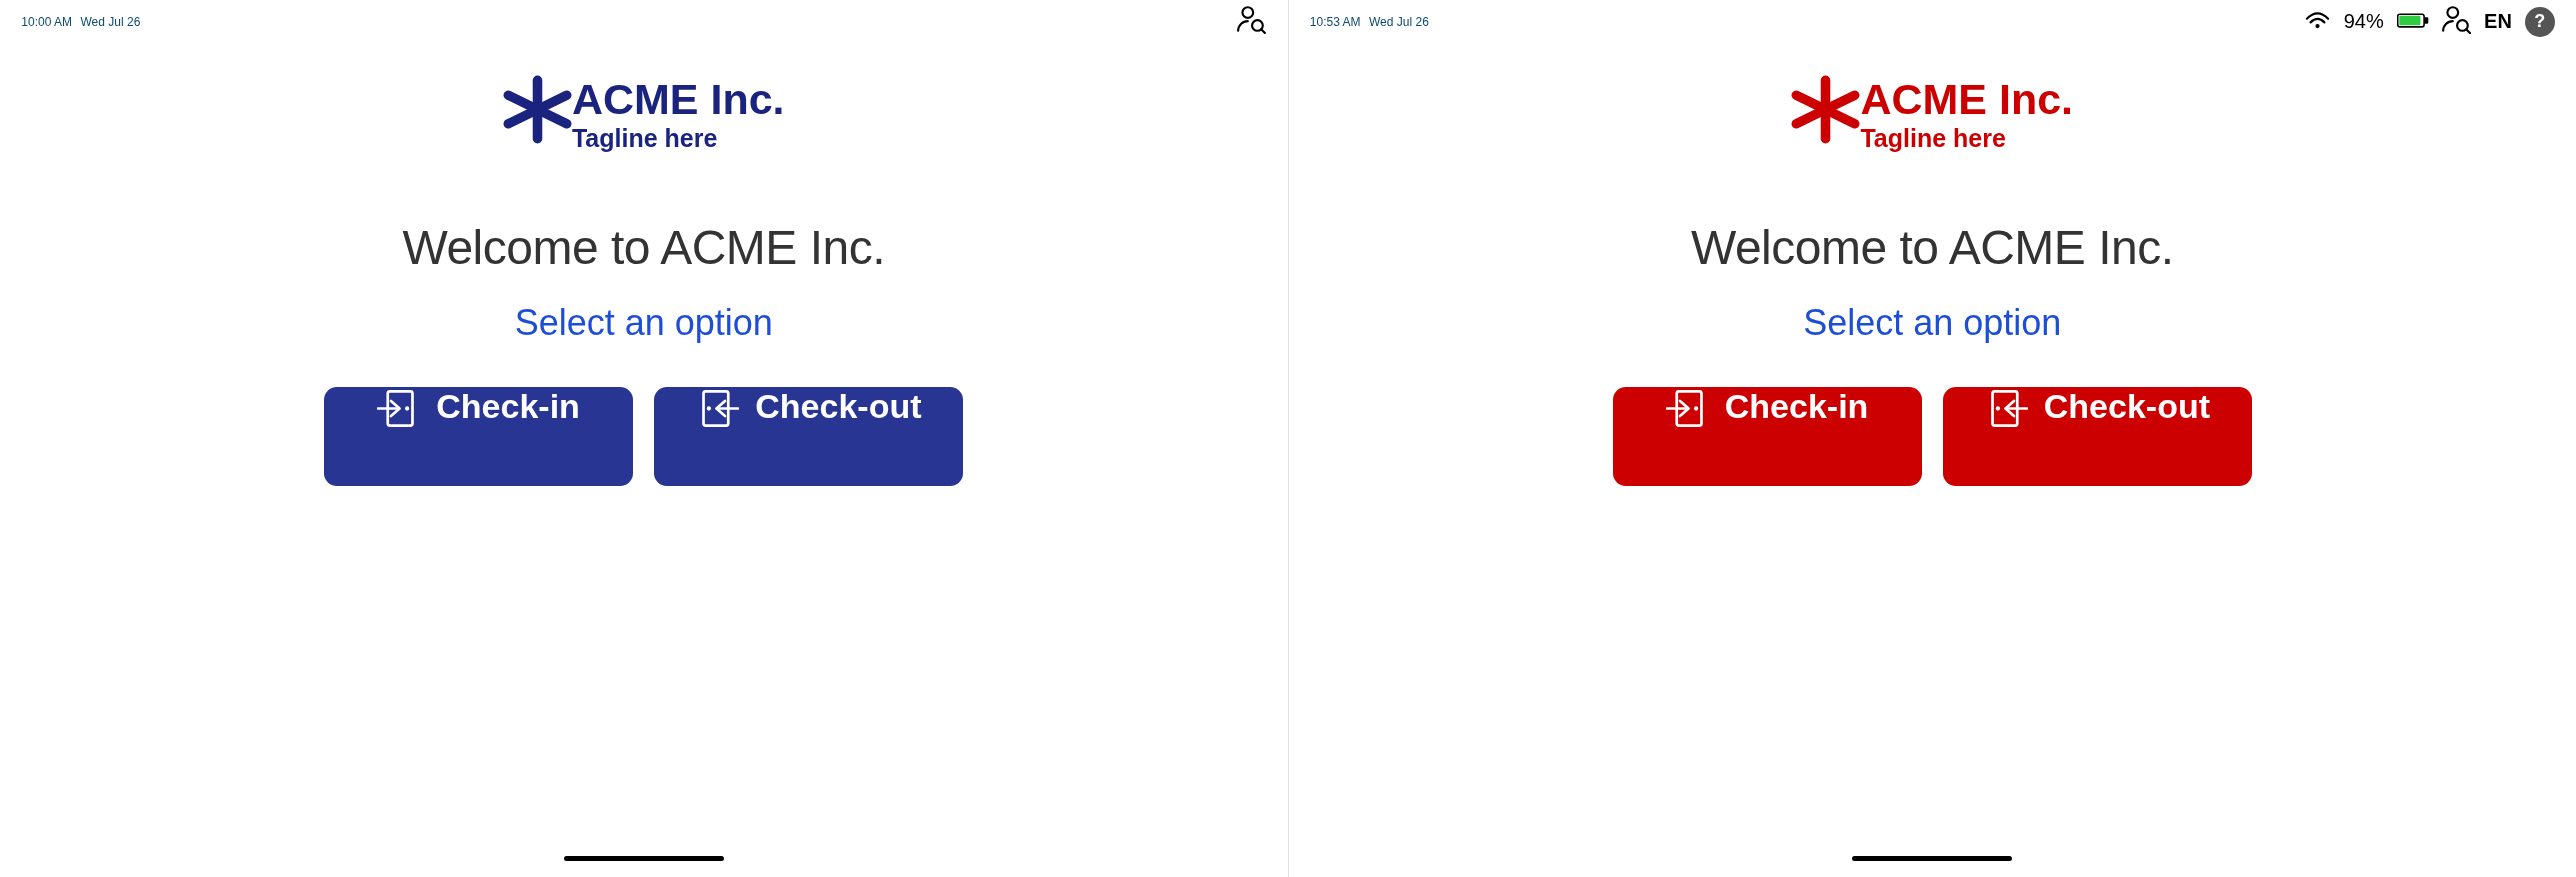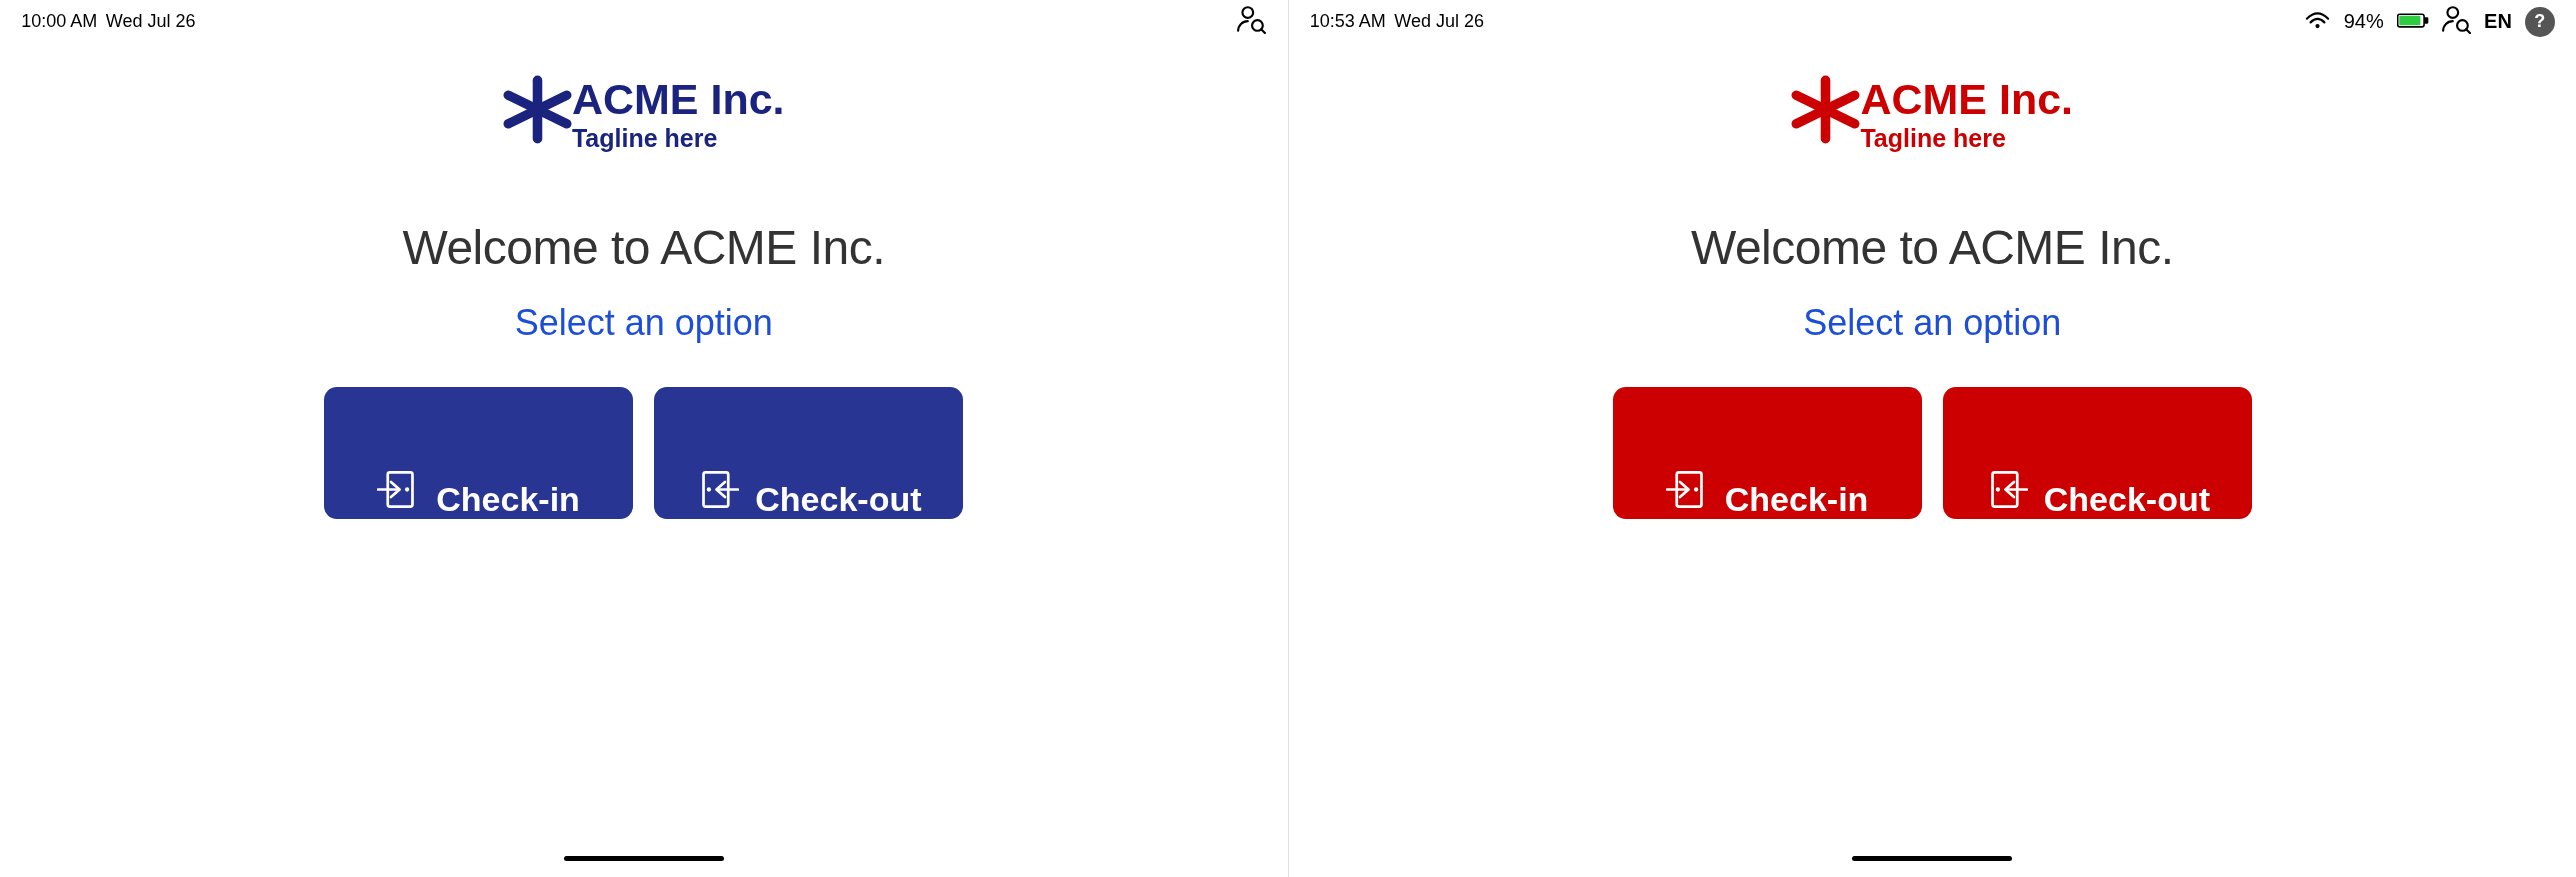--- a/index.html
+++ b/index.html
@@ -38,22 +38,22 @@
       width: 100%;
       display: flex;
       align-items: center;
       padding: 10.7px 21.3px;
       height: 43px;
     }
 
     .screen-status .time-date {
       display: flex;
       gap: 8.5px;
-      font-size: 18px;
-      color: #000000;
+      font-size: 12px;
+      color: #0c4a6e;
     }
 
     .screen-status .right-icons {
       margin-left: auto;
       display: flex;
       align-items: center;
       gap: 12.8px;
     }
 
     .lang-label {
@@ -131,25 +131,25 @@
 
     
     .buttons-row {
       display: flex;
       gap: 21.3px;
       margin-top: 43px;
     }
 
     .action-btn {
       display: flex;
-      align-items: flex-end;
+      align-items: flex-start;
       justify-content: center;
       gap: 16px;
       width: 309px;
-      height: 132px;
+      height: 99px;
       border-radius: 12.8px;
       border: none;
       cursor: pointer;
       font-size: 34px;
       font-weight: 700;
       color: white;
     }
 
     .btn-blue { background: #283593; }
     .btn-red { background: #cc0000; }

